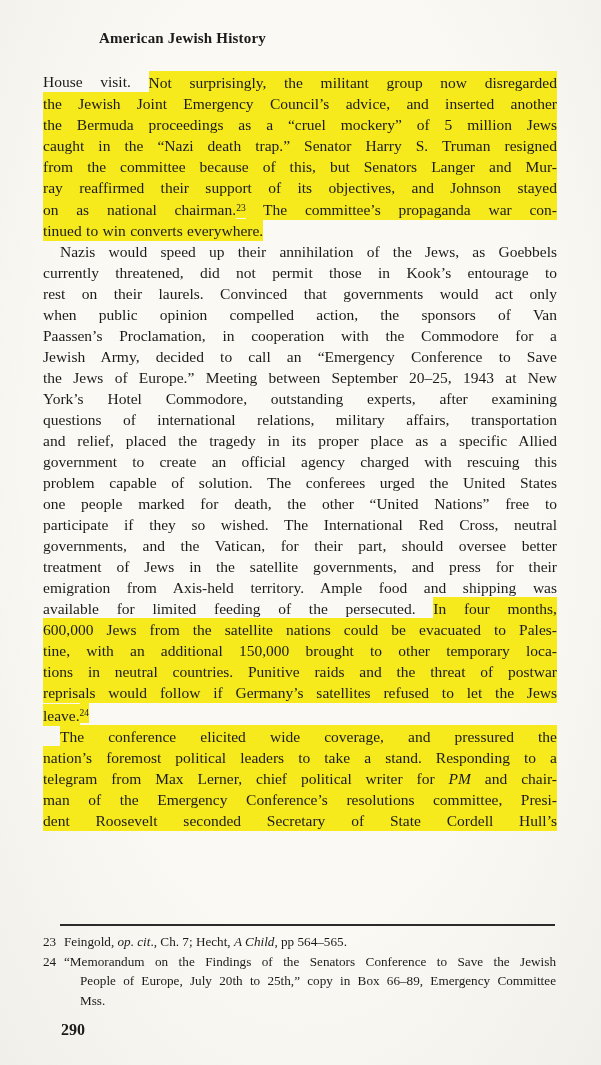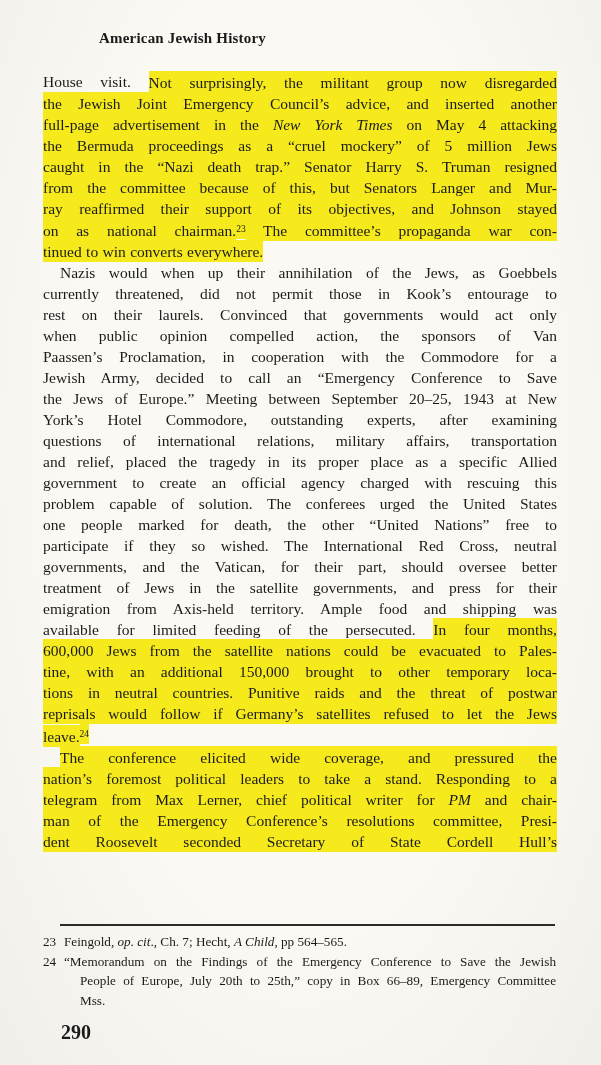--- a/index.html
+++ b/index.html
@@ -34,43 +34,42 @@
     font-size:13.2px; line-height:19.5px;
   }
   .fn { display:flex; }
   .fn-num { flex:none; width:21px; }
   .fn-body { flex:1; min-width:0; }
   .fn-line { text-align:justify; text-align-last:justify; }
   .fn-line.end { text-align-last:left; }
   .fn-line.cont { padding-left:16px; }
   .page-number {
     position:absolute; left:61px; top:1021px;
-    font-weight:bold; font-size:20px;
+    font-weight:bold; font-size:16px;
   }
 </style>
 </head>
 <body>
 
 <div class="page">
   <div class="running-head">American Jewish History</div>
 
   <div class="body-text" id="body-text">
       <div class="par">
         <div class="line"><span class="">House visit. </span><span class="hl ">Not surprisingly, the militant group now disregarded</span></div>
         <div class="line"><span class="hl ">the Jewish Joint Emergency Council’s advice, and inserted another</span></div>
-        <div class="line"><span class="hl ">full-page advertisement in the </span><span class="hl it ">New York Times</span><span class="hl "> on May 4 attacking</span></div>
         <div class="line"><span class="hl ">the Bermuda proceedings as a “cruel mockery” of 5 million Jews</span></div>
         <div class="line"><span class="hl ">caught in the “Nazi death trap.” Senator Harry S. Truman resigned</span></div>
         <div class="line"><span class="hl ">from the committee because of this, but Senators Langer and Mur-</span></div>
         <div class="line"><span class="hl ">ray reaffirmed their support of its objectives, and Johnson stayed</span></div>
         <div class="line"><span class="hl ">on as national chairman.</span><span class="hl sup">23</span><span class="hl "> The committee’s propaganda war con-</span></div>
         <div class="line end"><span class="hl ">tinued to win converts everywhere.</span></div>
       </div>
       <div class="par indent">
-        <div class="line"><span class="">Nazis would when up their annihilation of the Jews, as Goebbels</span></div>
+        <div class="line"><span class="">Nazis would speed up their annihilation of the Jews, as Goebbels</span></div>
         <div class="line"><span class="">currently threatened, did not permit those in Kook’s entourage to</span></div>
         <div class="line"><span class="">rest on their laurels. Convinced that governments would act only</span></div>
         <div class="line"><span class="">when public opinion compelled action, the sponsors of Van</span></div>
         <div class="line"><span class="">Paassen’s Proclamation, in cooperation with the Commodore for a</span></div>
         <div class="line"><span class="">Jewish Army, decided to call an “Emergency Conference to Save</span></div>
         <div class="line"><span class="">the Jews of Europe.” Meeting between September 20–25, 1943 at New</span></div>
         <div class="line"><span class="">York’s Hotel Commodore, outstanding experts, after examining</span></div>
         <div class="line"><span class="">questions of international relations, military affairs, transportation</span></div>
         <div class="line"><span class="">and relief, placed the tragedy in its proper place as a specific Allied</span></div>
         <div class="line"><span class="">government to create an official agency charged with rescuing this</span></div>
@@ -101,21 +100,21 @@
   <div class="footnotes" id="footnotes">
       <div class="fn">
         <div class="fn-num">23</div>
         <div class="fn-body">
           <div class="fn-line end"><span class="">Feingold, </span><span class="it ">op. cit</span><span class="">., Ch. 7; Hecht, </span><span class="it ">A Child</span><span class="">, pp 564–565.</span></div>
         </div>
       </div>
       <div class="fn">
         <div class="fn-num">24</div>
         <div class="fn-body">
-          <div class="fn-line"><span class="">“Memorandum on the Findings of the Emergency Conference to Save the Jewish</span></div>
+          <div class="fn-line"><span class="">“Memorandum on the Findings of the Senators Conference to Save the Jewish</span></div>
           <div class="fn-line cont"><span class="">People of Europe, July 20th to 25th,” copy in Box 66–89, Emergency Committee</span></div>
           <div class="fn-line end cont"><span class="">Mss.</span></div>
         </div>
       </div>
     </div>
 
   <div class="page-number">290</div>
 </div>
 
 </body></html>

